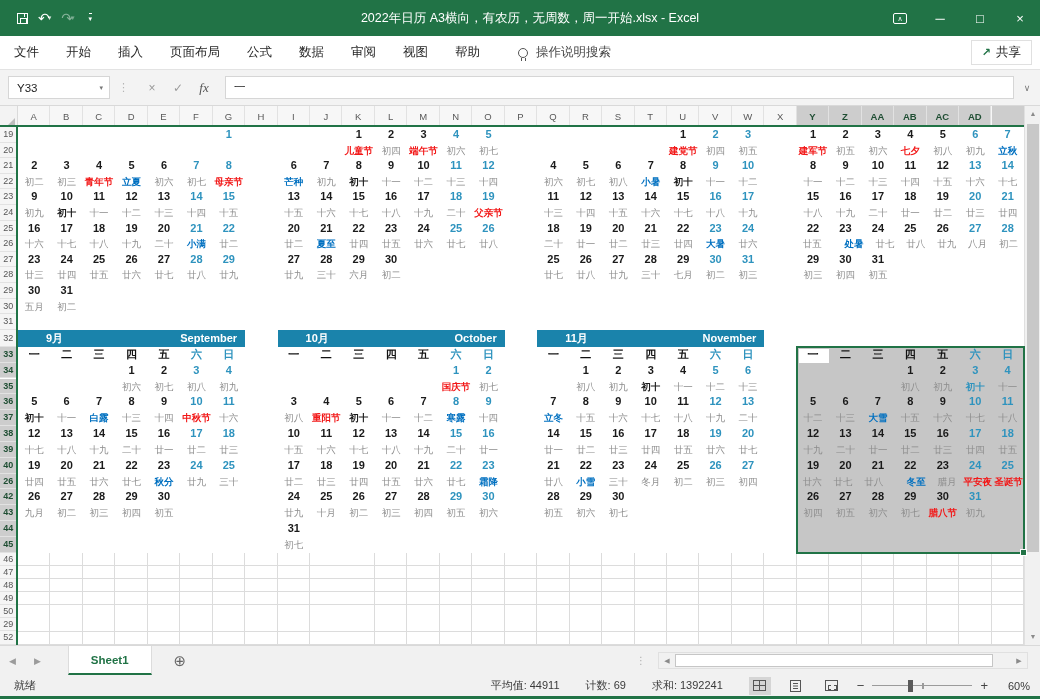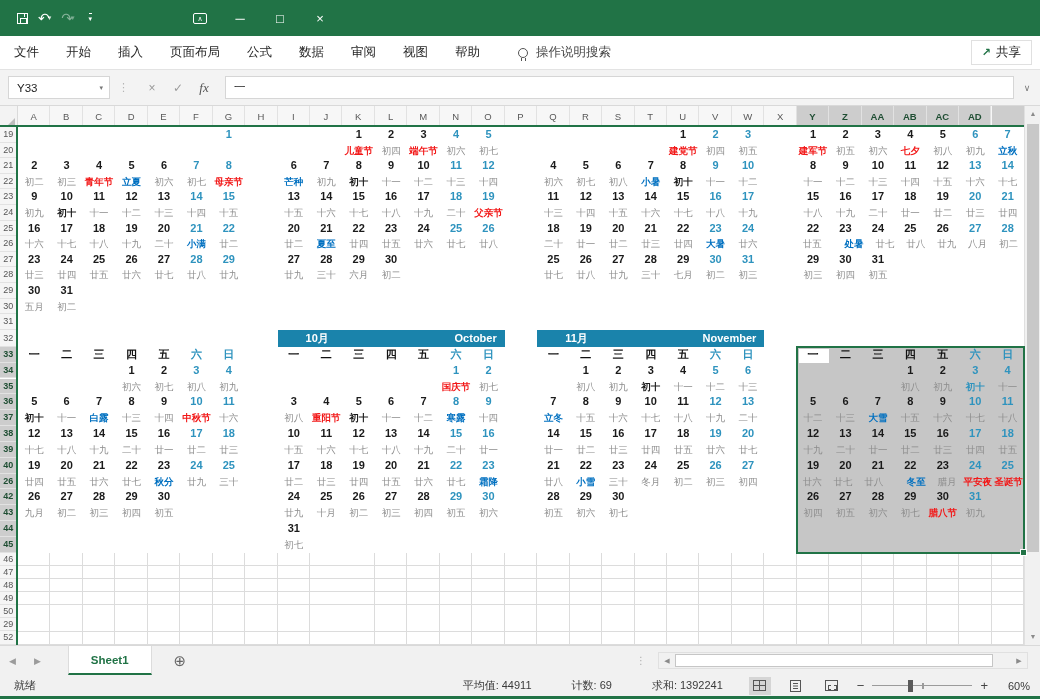--- a/index.html
+++ b/index.html
@@ -85,21 +85,21 @@
   .addsheet{margin-left:22px;font-size:15px;color:#666;cursor:pointer;}
   .grip{margin-left:auto;color:#AFAFAF;font-size:10px;}
   .hscroll{width:370px;height:17px;margin:0 12px;background:#F1F1F1;border:1px solid #E0E0E0;display:flex;align-items:center;position:relative;}
   .hs-arrow{width:16px;text-align:center;color:#8A8A8A;font-size:7px;cursor:pointer;}
   .hs-thumb{position:absolute;left:16px;top:1px;height:13px;width:318px;background:#fff;border:1px solid #C6C6C6;cursor:pointer;}
 
   
   .statusbar{position:absolute;left:0;top:675px;width:1040px;height:21px;background:#F1F1F1;display:flex;align-items:center;font-size:11px;color:#3A3A3A;}
   .greenstrip{position:absolute;left:0;top:696px;width:1040px;height:3px;background:var(--green);}
   .ready{padding-left:14px;}
-  .stats{margin-left:auto;display:flex;gap:40px;}
+  .stats{margin-left:auto;display:flex;gap:26px;}
   .stat{white-space:nowrap;}
   .views{display:flex;align-items:center;gap:14px;margin:0 14px 0 26px;}
   .vicon{width:22px;height:18px;display:flex;align-items:center;justify-content:center;cursor:pointer;}
   .vicon.active{background:#D5D5D5;}
   .vi-grid{width:13px;height:11px;border:1.2px solid #555;background:
      linear-gradient(#555,#555) 50% 0/1.2px 100% no-repeat,
      linear-gradient(#555,#555) 0 50%/100% 1.2px no-repeat;}
   .vi-page{width:11px;height:12px;border:1.2px solid #555;position:relative;}
   .vi-page::after{content:"";position:absolute;left:1.5px;top:2px;width:5px;height:1.2px;background:#555;box-shadow:0 2.5px 0 #555,0 5px 0 #555;}
   .vi-break{width:13px;height:11px;border:1.2px solid #555;position:relative;}
@@ -127,20 +127,21 @@
           <span class="qat-caret">▾</span>
         </span>
       <span class="qat-btn dim">
           <span>↷</span>
           <span class="qat-caret">▾</span>
         </span>
       <span class="qat-btn">
           <span class="qat-custom">▾</span>
         </span>
     </div>
+    <div class="win-title">2022年日历 A3横向，有农历，无周数，周一开始.xlsx - Excel</div>
     <div class="win-btns">
       <span class="win-btn">
           <span class="ribopt">∧</span>
         </span>
       <span class="win-btn">─</span>
       <span class="win-btn">□</span>
       <span class="win-btn">×</span>
     </div>
   </div>
 
@@ -629,20 +630,24 @@
             <span class="cal-cell c-l" style="line-height: 15.6px;">初三</span>
             <span class="cal-cell c-l" style="line-height: 15.6px;">初四</span>
             <span class="cal-cell c-l" style="line-height: 15.6px;">初五</span>
             <span class="cal-cell" style="line-height: 15.6px;"></span>
             <span class="cal-cell" style="line-height: 15.6px;"></span>
             <span class="cal-cell" style="line-height: 15.6px;"></span>
             <span class="cal-cell" style="line-height: 15.6px;"></span>
           </div>
         </div>
         <div class="month" style="left: 18px; top: 0px; width: 227.15px; height: 446.85px; position: absolute;">
+          <div class="banner" style="top: 223.8px; height: 17px; left: 0px; right: 0px;">
+            <span>9月</span>
+            <span>September</span>
+          </div>
           <div class="cal-row r-wk" style="top: 240.8px; height: 15.85px; left: 0px; right: 0px;">
             <span class="cal-cell c-h" style="line-height: 15.85px;">一</span>
             <span class="cal-cell c-h" style="line-height: 15.85px;">二</span>
             <span class="cal-cell c-h" style="line-height: 15.85px;">三</span>
             <span class="cal-cell c-h" style="line-height: 15.85px;">四</span>
             <span class="cal-cell c-h" style="line-height: 15.85px;">五</span>
             <span class="cal-cell c-hw" style="line-height: 15.85px;">六</span>
             <span class="cal-cell c-hw" style="line-height: 15.85px;">日</span>
           </div>
           <div class="cal-row r-num" style="top: 256.65px; height: 15.85px; left: 0px; right: 0px;">

